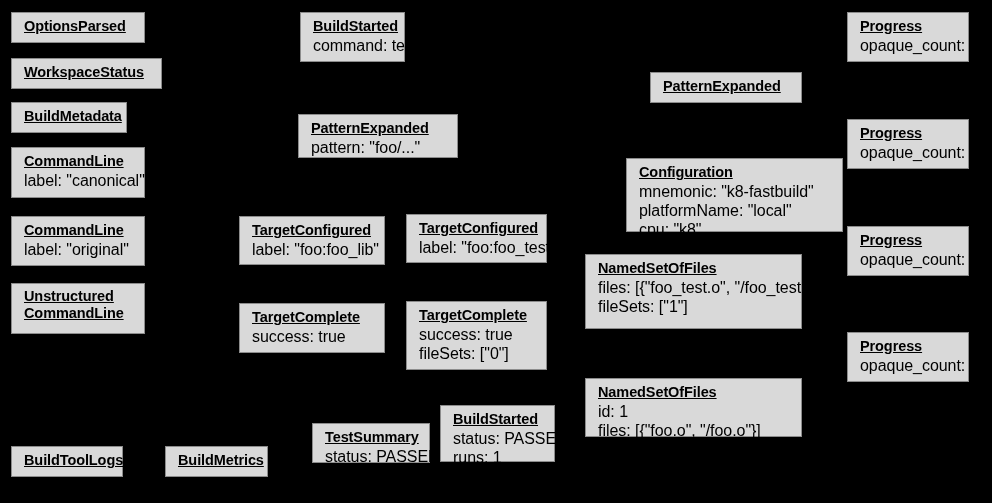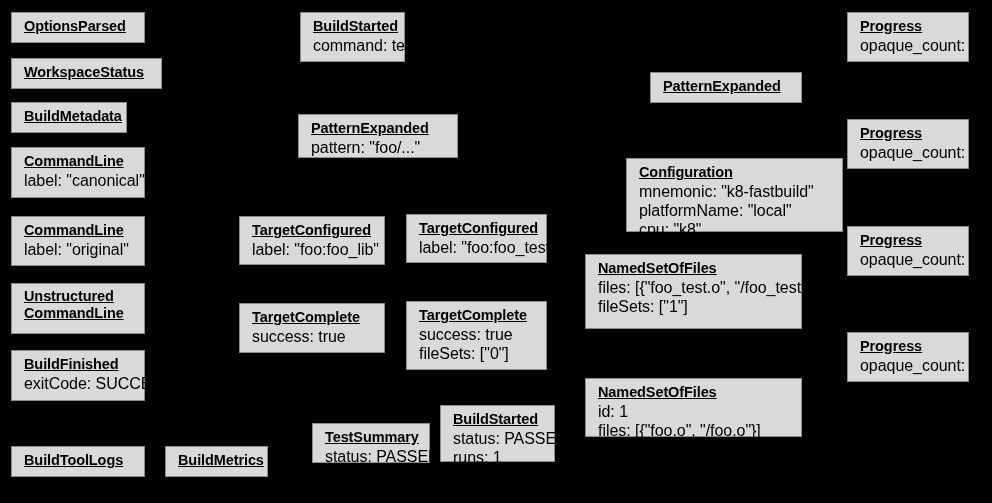--- a/index.html
+++ b/index.html
@@ -74,28 +74,22 @@
     <span class="node-title">CommandLine</span>
     <div class="node-fields">
       <div class="node-field">label: "original"</div>
     </div>
   </div>
 
   <div class="node" style="left:11px; top:283px; width:134px; height:51px;">
     <span class="node-title wrap">Unstructured CommandLine</span>
   </div>
 
-  <div class="node" style="left:11px; top:350px; width:134px; height:51px;">
-    <span class="node-title">BuildFinished</span>
-    <div class="node-fields">
-      <div class="node-field">exitCode: SUCCESS</div>
-    </div>
-  </div>
-
-  <div class="node" style="left:11px; top:446px; width:134px; height:31px;">
+
+  <div class="node" style="left:11px; top:446px; width:112px; height:31px;">
     <span class="node-title">BuildToolLogs</span>
   </div>
 
   <div class="node" style="left:165px; top:446px; width:103px; height:31px;">
     <span class="node-title">BuildMetrics</span>
   </div>
 
   <div class="node" style="left:300px; top:12px; width:105px; height:50px;">
     <span class="node-title">BuildStarted</span>
     <div class="node-fields">

